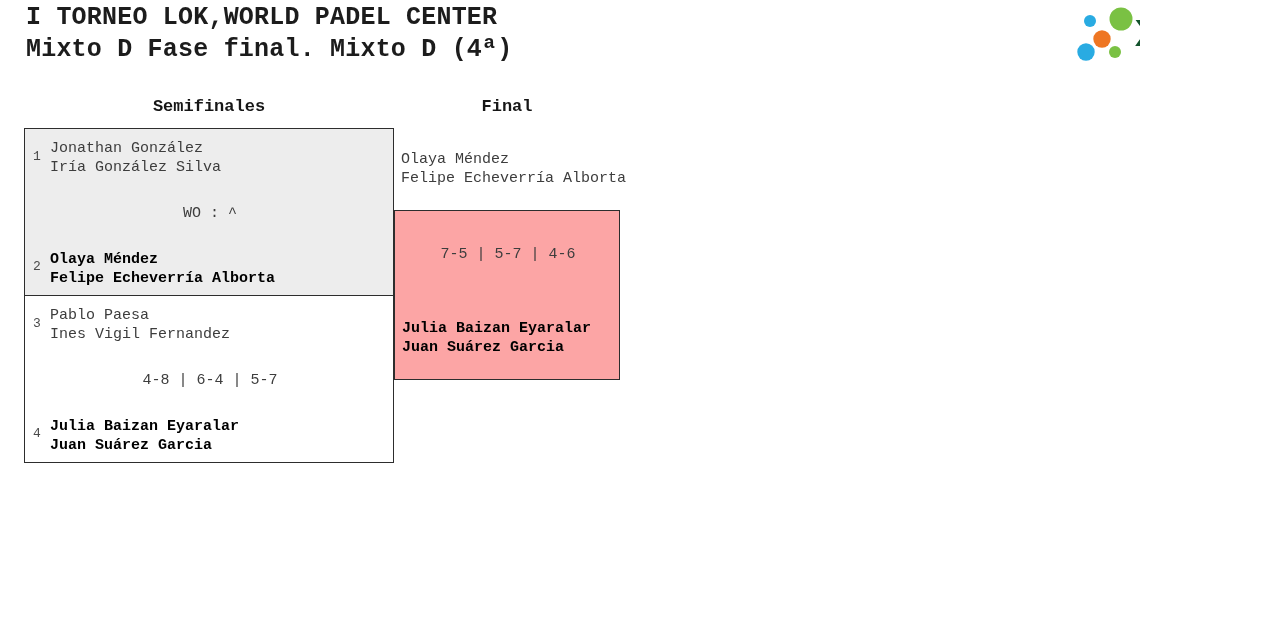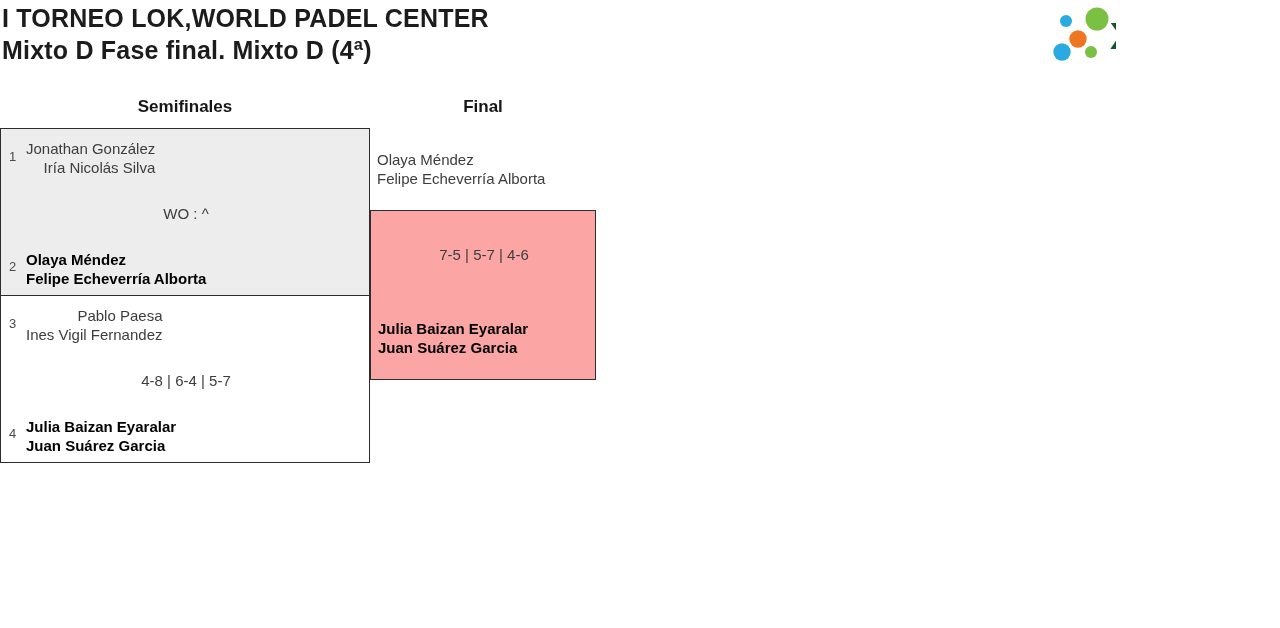--- a/index.html
+++ b/index.html
@@ -1,18 +1,18 @@
 <!DOCTYPE html>
 <html><head>
 <meta charset="utf-8">
 <style>
   html,body { margin:0; padding:0; background:#fff; }
   .page {
     position:relative; width:1116px; height:628px; background:#ffffff;
-    font-family:Liberation Sans, sans-serif; overflow:hidden;
+    font-family:Liberation Mono, monospace; overflow:hidden;margin-left:24px;
   }
 
   
   .title-block { position:absolute; left:2px; top:2px; }
   .title-line {
     font-size:25px; line-height:32px; font-weight:600;
     color:#1c1c1c; letter-spacing:0.2px; white-space:nowrap;
   }
 
   .logo { position:absolute; left:1046px; top:0; width:234px; height:72px; cursor:pointer; }
@@ -34,21 +34,21 @@
   .match { position:absolute; box-sizing:border-box; border:1px solid #2d2d2d; }
   .m-sf1 { left:0; top:128px; width:370px; height:168px; background:#ededed; }
   .m-sf2 { left:0; top:295px; width:370px; height:168px; background:#ffffff; }
   .m-final { left:370px; top:210px; width:226px; height:170px; background:#fca5a5; }
 
   .seed { position:absolute; left:8px; font-size:13px; line-height:16px; color:#4a4a4a; }
   .seed-top { top:20px; }
   .seed-bottom { top:130px; }
 
   .team { position:absolute; left:25px; font-size:15px; line-height:19px; color:#3d3d3d; }
-  .team-top { top:10px;text-align:right; }
+  .team-top { top:10px; }
   .team-bottom { top:121px; }
   .team.winner { font-weight:700; color:#000000; }
 
   .result {
     position:absolute; left:1px; top:76px; width:100%; text-align:center;
     font-size:15px; color:#3d3d3d;
   }
 
   
   .final-team-top {
@@ -81,21 +81,21 @@
     <span class="logo-word">xporty</span>
   </div>
 
   <div class="round-header rh-final">Final</div>
   <div class="round-header rh-semis">Semifinales</div>
 
   <div class="match m-sf1">
     <div class="seed seed-top">1</div>
     <div class="team team-top">
       <div>Jonathan González</div>
-      <div>Iría Nicolás Silva</div>
+      <div>Iría González Silva</div>
     </div>
     <div class="result">WO : ^</div>
     <div class="seed seed-bottom">2</div>
     <div class="team team-bottom winner">
       <div>Olaya Méndez</div>
       <div>Felipe Echeverría Alborta</div>
     </div>
   </div>
 
   <div class="match m-sf2">

